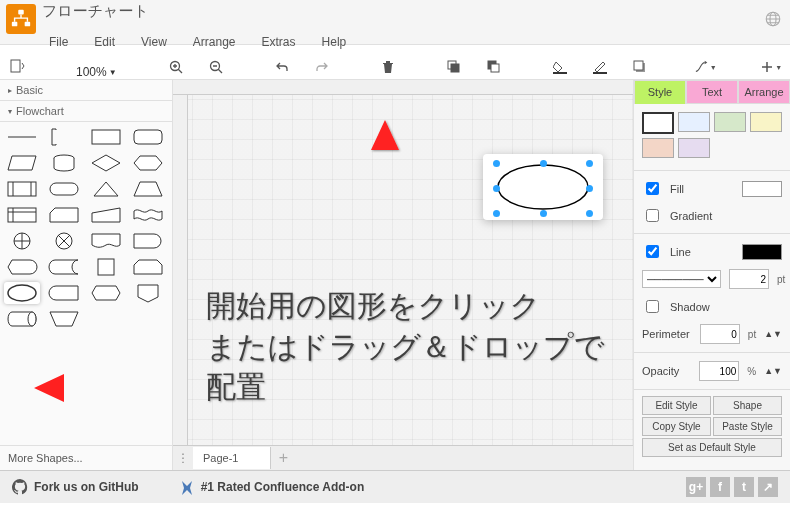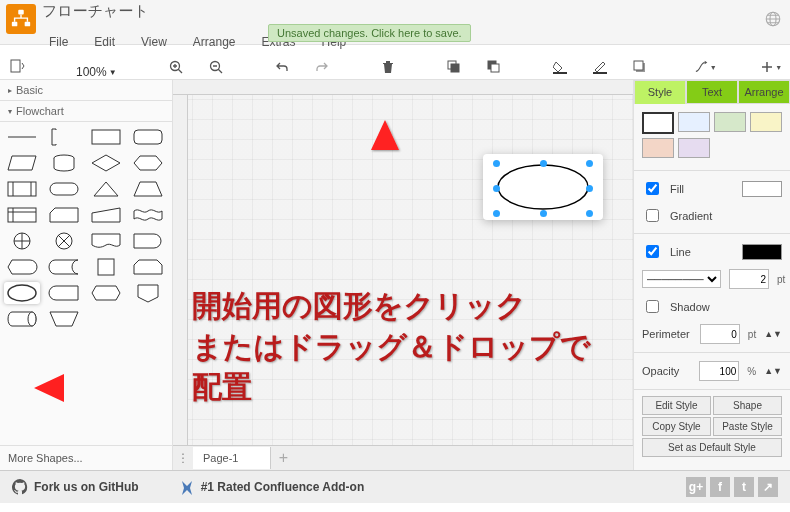--- a/index.html
+++ b/index.html
@@ -31,39 +31,39 @@
 .canvas-wrap::after{content:"";position:absolute;left:0;top:0;width:100%;height:14px;background:#f0f0f0;border-bottom:1px solid #ccc}
 .sel-shape{position:absolute;left:310px;top:74px;width:120px;height:66px;background:#fff;border-radius:4px;box-shadow:0 2px 10px rgba(0,0,0,.25);z-index:2}
 .sel-shape svg{width:120px;height:66px}
 .handle{position:absolute;width:7px;height:7px;background:#29a3ff;border-radius:50%;z-index:3}
 .tabbar{position:absolute;left:0;bottom:0;width:100%;height:24px;background:#eee;border-top:1px solid #ccc;display:flex;align-items:center;z-index:5}
 .tabbar .pager{width:20px;text-align:center;color:#888}
 .tab{padding:0 32px 0 10px;height:22px;line-height:22px;background:#fff;border-right:1px solid #ccc;font-size:11px;color:#555}
 .tab-add{width:24px;text-align:center;color:#aaa;font-size:16px}
 .right-panel{width:156px;border-left:1px solid #e0e0e0;background:#f7f7f7;font-size:11px;color:#444}
 .tabs{display:flex}
-.tabs div{flex:1;text-align:center;padding:5px 0;border:1px solid #ddd;background:#84cc16}
+.tabs div{flex:1;text-align:center;padding:5px 0;border:1px solid #ddd;background:#f9a8d4}
 .tabs div.active{background:#bef264;border-bottom:none}
 .swatches{display:grid;grid-template-columns:repeat(4,1fr);gap:4px;padding:8px}
 .swatch{height:18px;border:1px solid #aaa}
 .prop-row{display:flex;align-items:center;padding:4px 8px;gap:8px}
 .prop-row label{flex:1}
 .prop-row .color-box{width:38px;height:14px;border:1px solid #999;background:#fff}
 .prop-row input[type=text]{width:34px;height:16px;border:1px solid #bbb;font-size:10px;text-align:right;padding-right:2px}
 .prop-row .unit{font-size:10px;color:#666}
 .prop-row select{flex:1;height:18px;border:1px solid #bbb;background:#fff;font-size:10px}
 .buttons-row{display:grid;grid-template-columns:1fr 1fr;gap:2px;padding:2px 8px}
 .prop-btn{border:1px solid #bbb;background:#eee;padding:3px 0;font-size:10px;text-align:center;white-space:nowrap;overflow:hidden}
 .prop-btn.full{grid-column:1/3}
 .footer{height:32px;background:#eee;border-top:1px solid #ccc;display:flex;align-items:center;padding:0 12px;gap:40px;font-size:12px}
 .footer .link{display:flex;align-items:center;gap:6px;color:#444;font-weight:bold}
 .footer .social{margin-left:auto;display:flex;gap:4px}
 .soc{width:20px;height:20px;background:#bbb;color:#fff;display:flex;align-items:center;justify-content:center;font-weight:bold;font-size:12px}
 .annotation{position:absolute;z-index:10;pointer-events:none}
-.anno-text{position:absolute;left:192px;top:286px;color:#b91c1c;font-size:30px;font-weight:700;line-height:1.35;text-shadow:1px 1px 2px rgba(0,0,0,.3);white-space:nowrap}
+.anno-text{position:absolute;left:206px;top:286px;color:#404040;font-size:30px;font-weight:400;line-height:1.35;text-shadow:1px 1px 2px rgba(0,0,0,.3);white-space:nowrap}
 .arrow-up{position:absolute;left:367px;top:120px}
 .arrow-left{position:absolute;left:34px;top:370px}
 svg{display:block}
 </style>
 </head>
 <body>
 
 <div class="app">
   <div class="titlebar">
     <div class="logo">
@@ -80,21 +80,20 @@
       <div class="doc-title">フローチャート</div>
       <div class="menus">
         <span>File</span>
         <span>Edit</span>
         <span>View</span>
         <span>Arrange</span>
         <span>Extras</span>
         <span>Help</span>
       </div>
     </div>
-    <div class="save-msg">Unsaved changes. Click here to save.</div>
     <div class="globe">
       <svg width="18" height="18" viewBox="0 0 24 24" fill="none" stroke="#aaa" stroke-width="1.5">
           <circle cx="12" cy="12" r="9"></circle>
           <ellipse cx="12" cy="12" rx="4" ry="9"></ellipse>
           <path d="M3 12h18M5 7h14M5 17h14"></path>
         </svg>
     </div>
   </div>
 
   <div class="toolbar">

